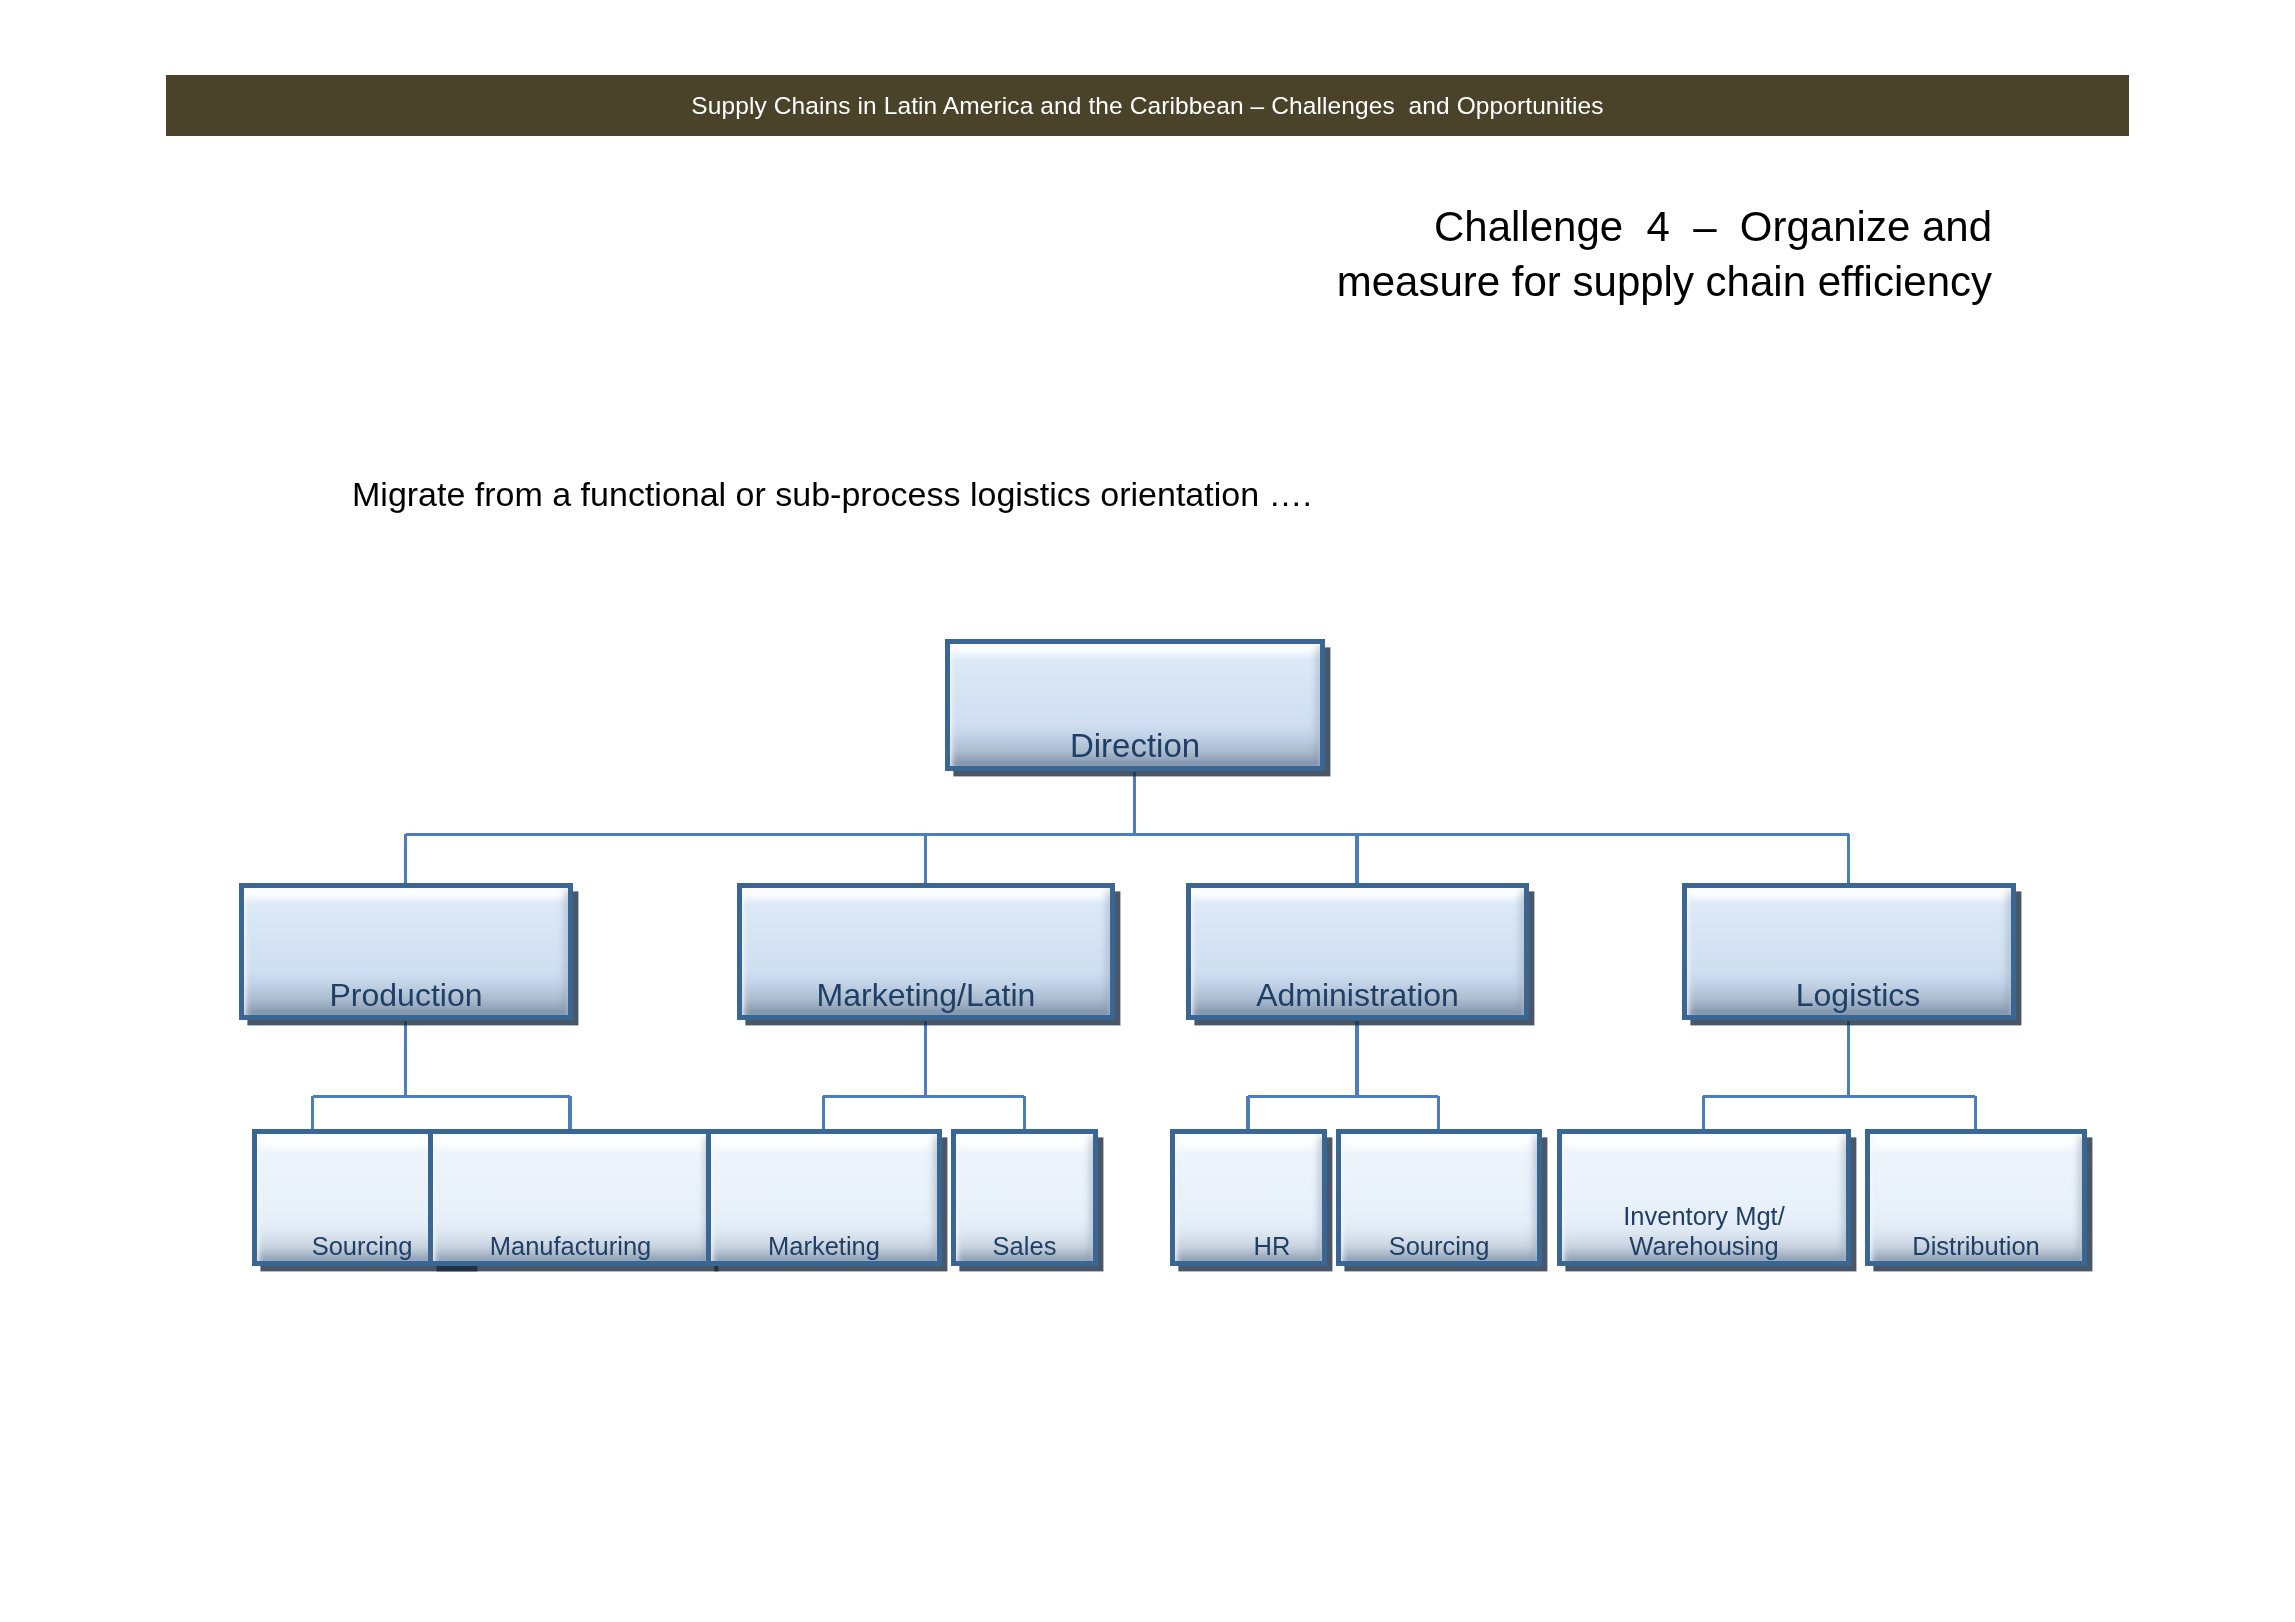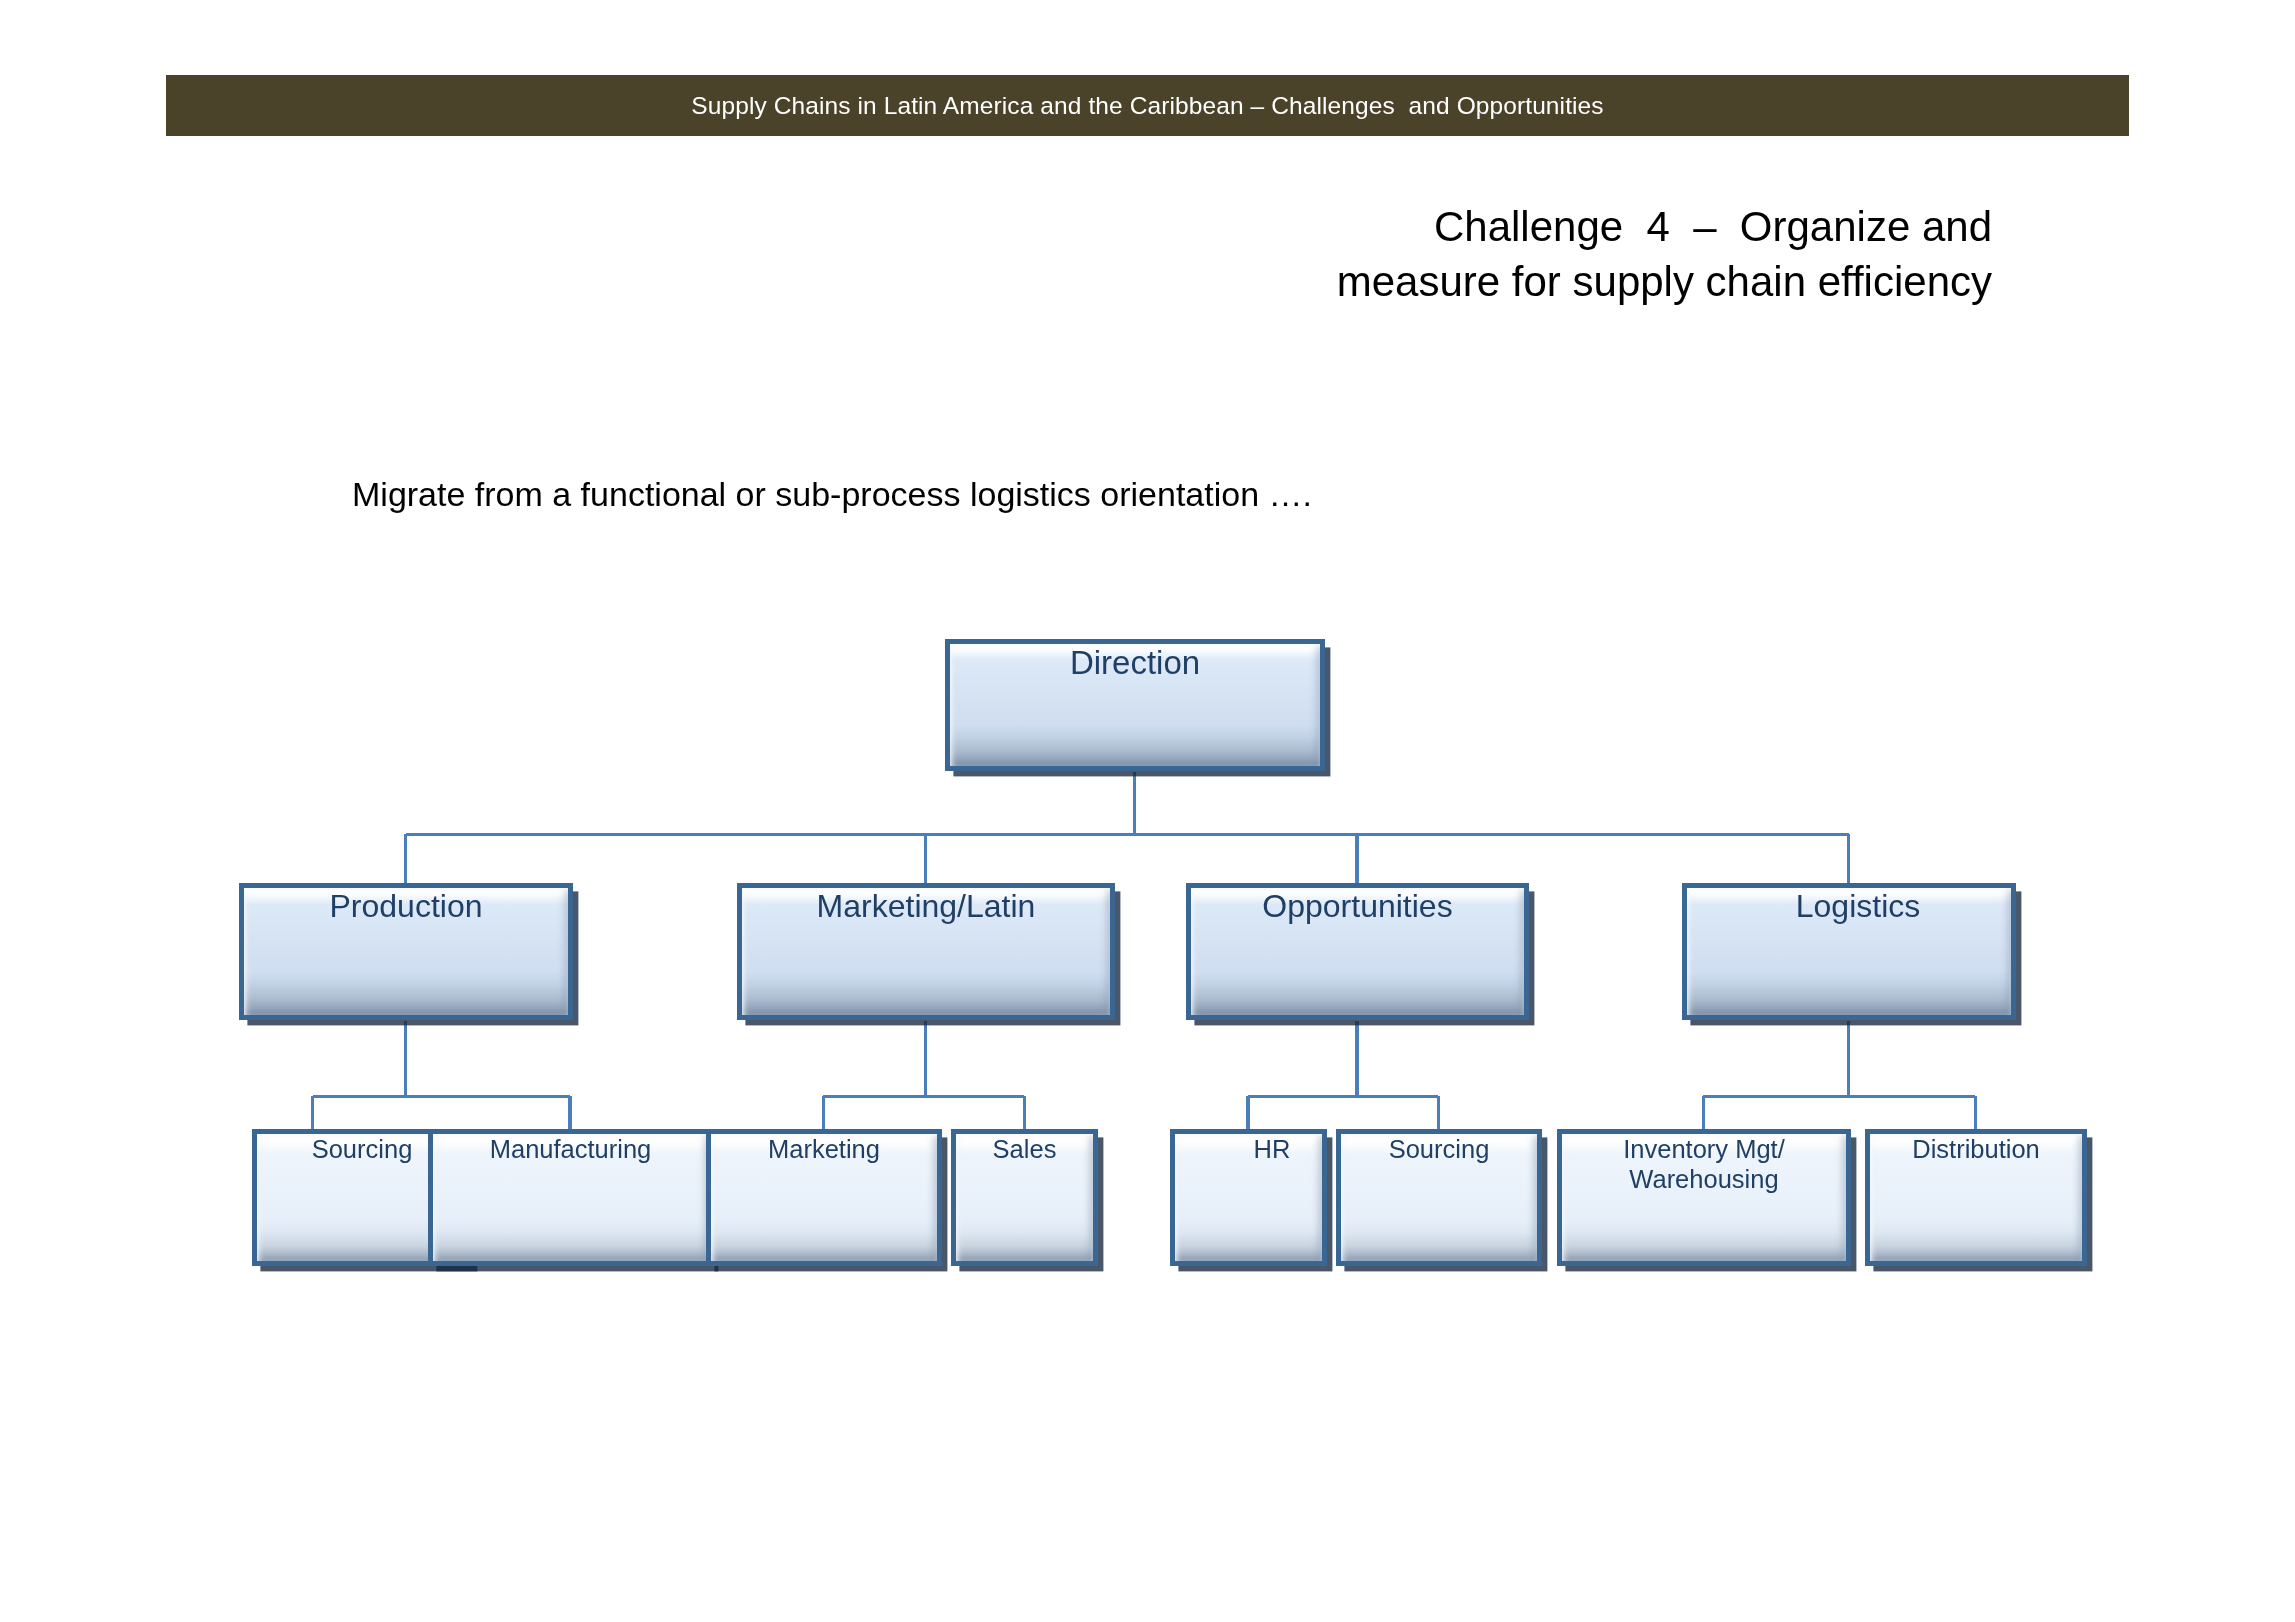--- a/index.html
+++ b/index.html
@@ -55,21 +55,21 @@
         #dde7f2 78%,
         #c9d4e0 88%,
         #aebccc 95%,
         #97a8bb 100%);
     box-shadow:
       inset 0 4.9px 7.9px -2.9px #ffffff,
       inset 4.9px 0 7.9px -3.9px #ffffff,
       inset -5.9px 0 8.8px -3.9px rgba(120,140,165,.55),
       inset 0 -6.9px 9.8px -3.9px rgba(120,140,165,.45),
       6.9px 6.9px 0 -1.5px rgba(22,40,62,.78);
-    display:flex;align-items:flex-start;justify-content:center;
+    display:flex;align-items:flex-end;justify-content:center;
     text-align:center;
     color:#1f3f66;
     overflow:hidden;
   }
   .node .node-label{
     display:block;line-height:1.18;white-space:pre-line;
     padding:0 4.9px;
   }
 
   
@@ -135,21 +135,21 @@
       <div class="node level-root" style="left: 945px; top: 639px; width: 380px; height: 132px;">
         <span class="node-label">Direction</span>
       </div>
       <div class="node level-1" style="left: 239px; top: 883px; width: 334px; height: 137px;">
         <span class="node-label">Production</span>
       </div>
       <div class="node level-1" style="left: 737px; top: 883px; width: 378px; height: 137px;">
         <span class="node-label">Marketing/Latin</span>
       </div>
       <div class="node level-1" style="left: 1186px; top: 883px; width: 343px; height: 137px;">
-        <span class="node-label">Opportunities</span>
+        <span class="node-label">Administration</span>
       </div>
       <div class="node level-1" style="left: 1682px; top: 883px; width: 334px; height: 137px; padding-left: 18px;">
         <span class="node-label">Logistics</span>
       </div>
       <div class="node level-2" style="left: 212px; top: 1129px; width: 220px; height: 137px; margin-left: 40px;">
         <span class="node-label">Sourcing</span>
       </div>
       <div class="node level-2" style="left: 428px; top: 1129px; width: 285px; height: 137px;">
         <span class="node-label">Manufacturing</span>
       </div>

